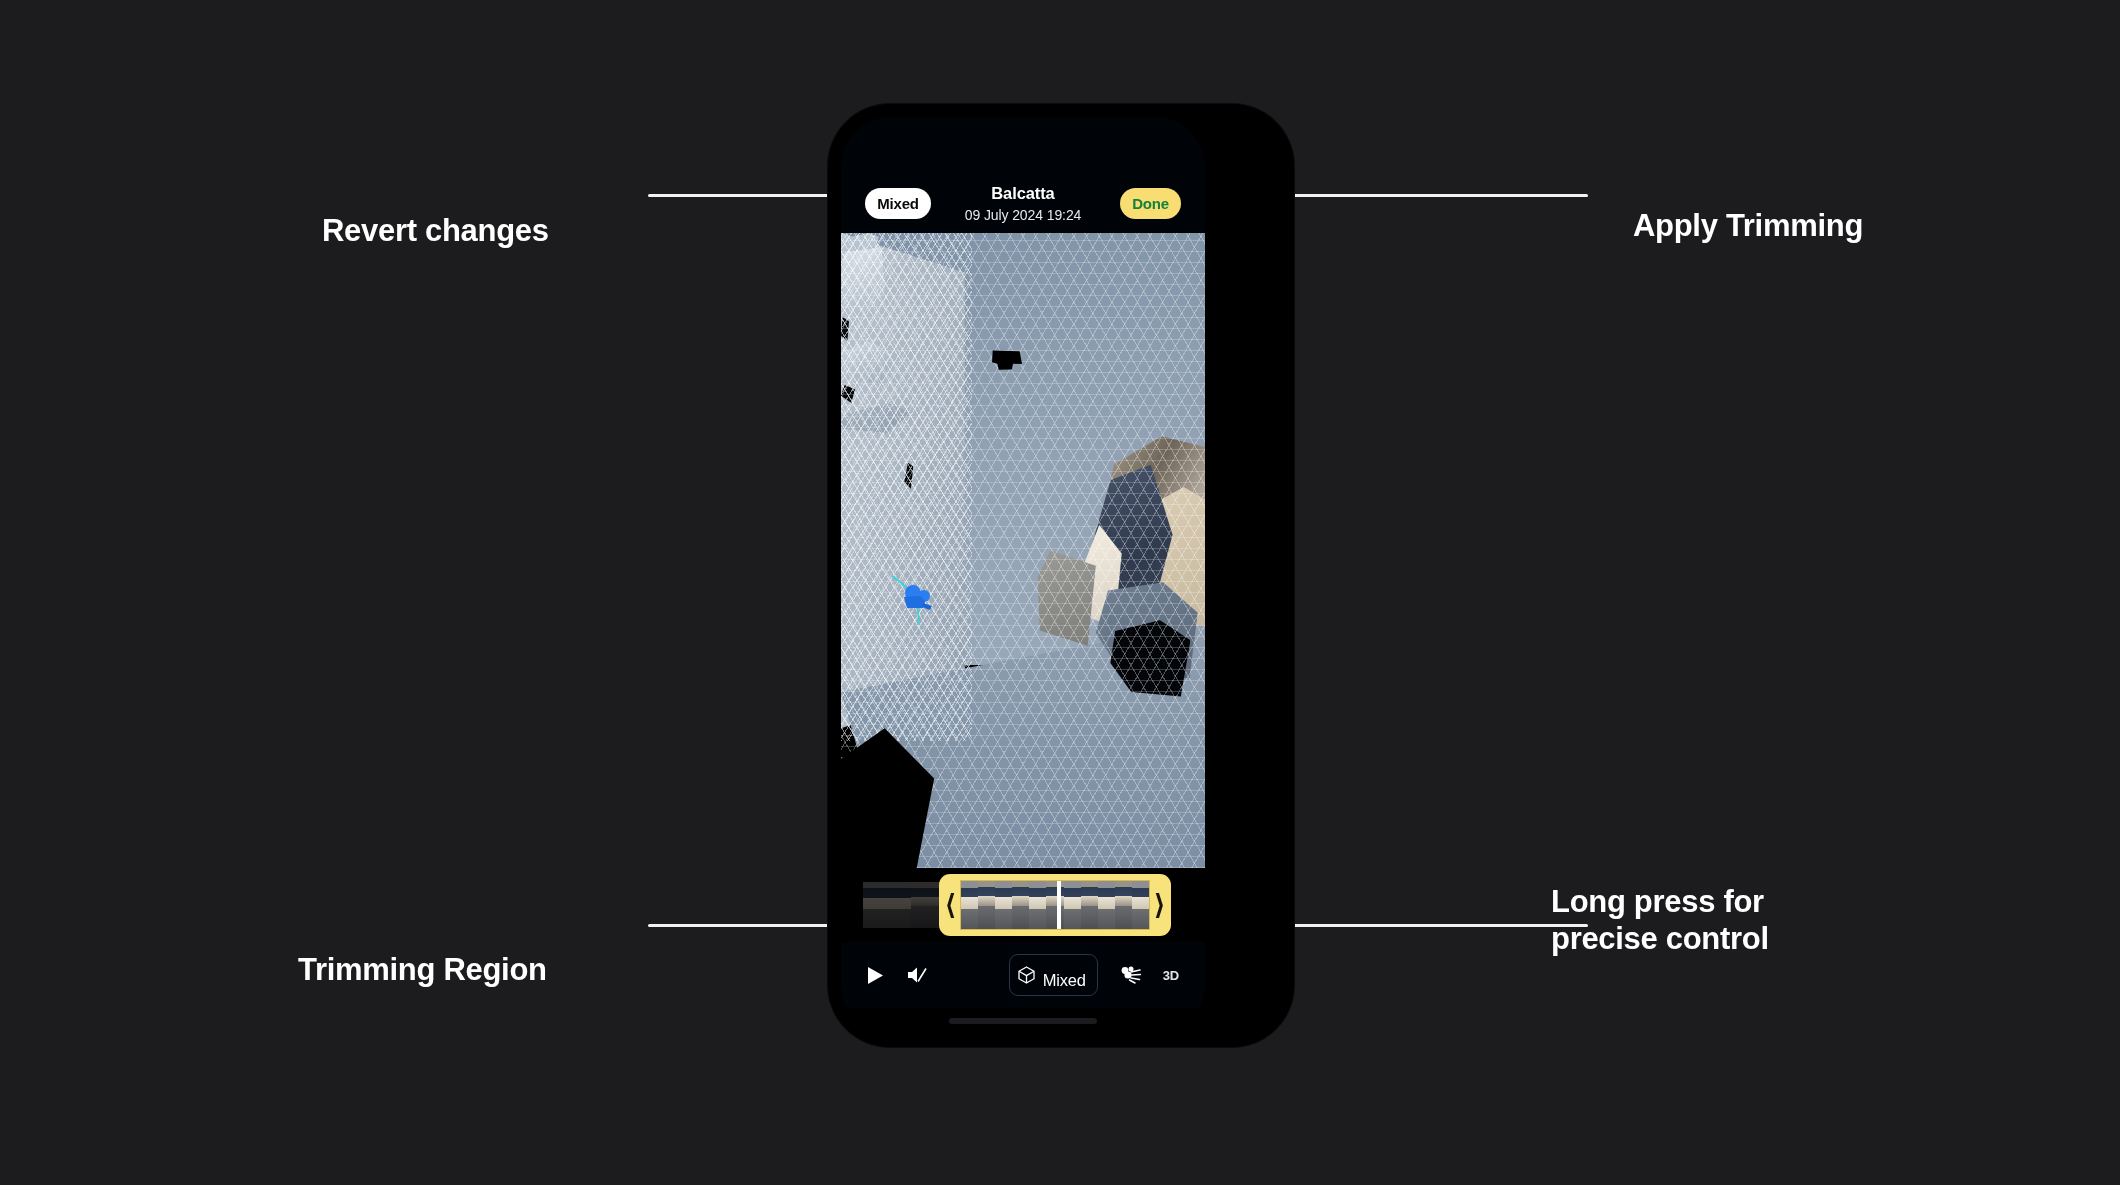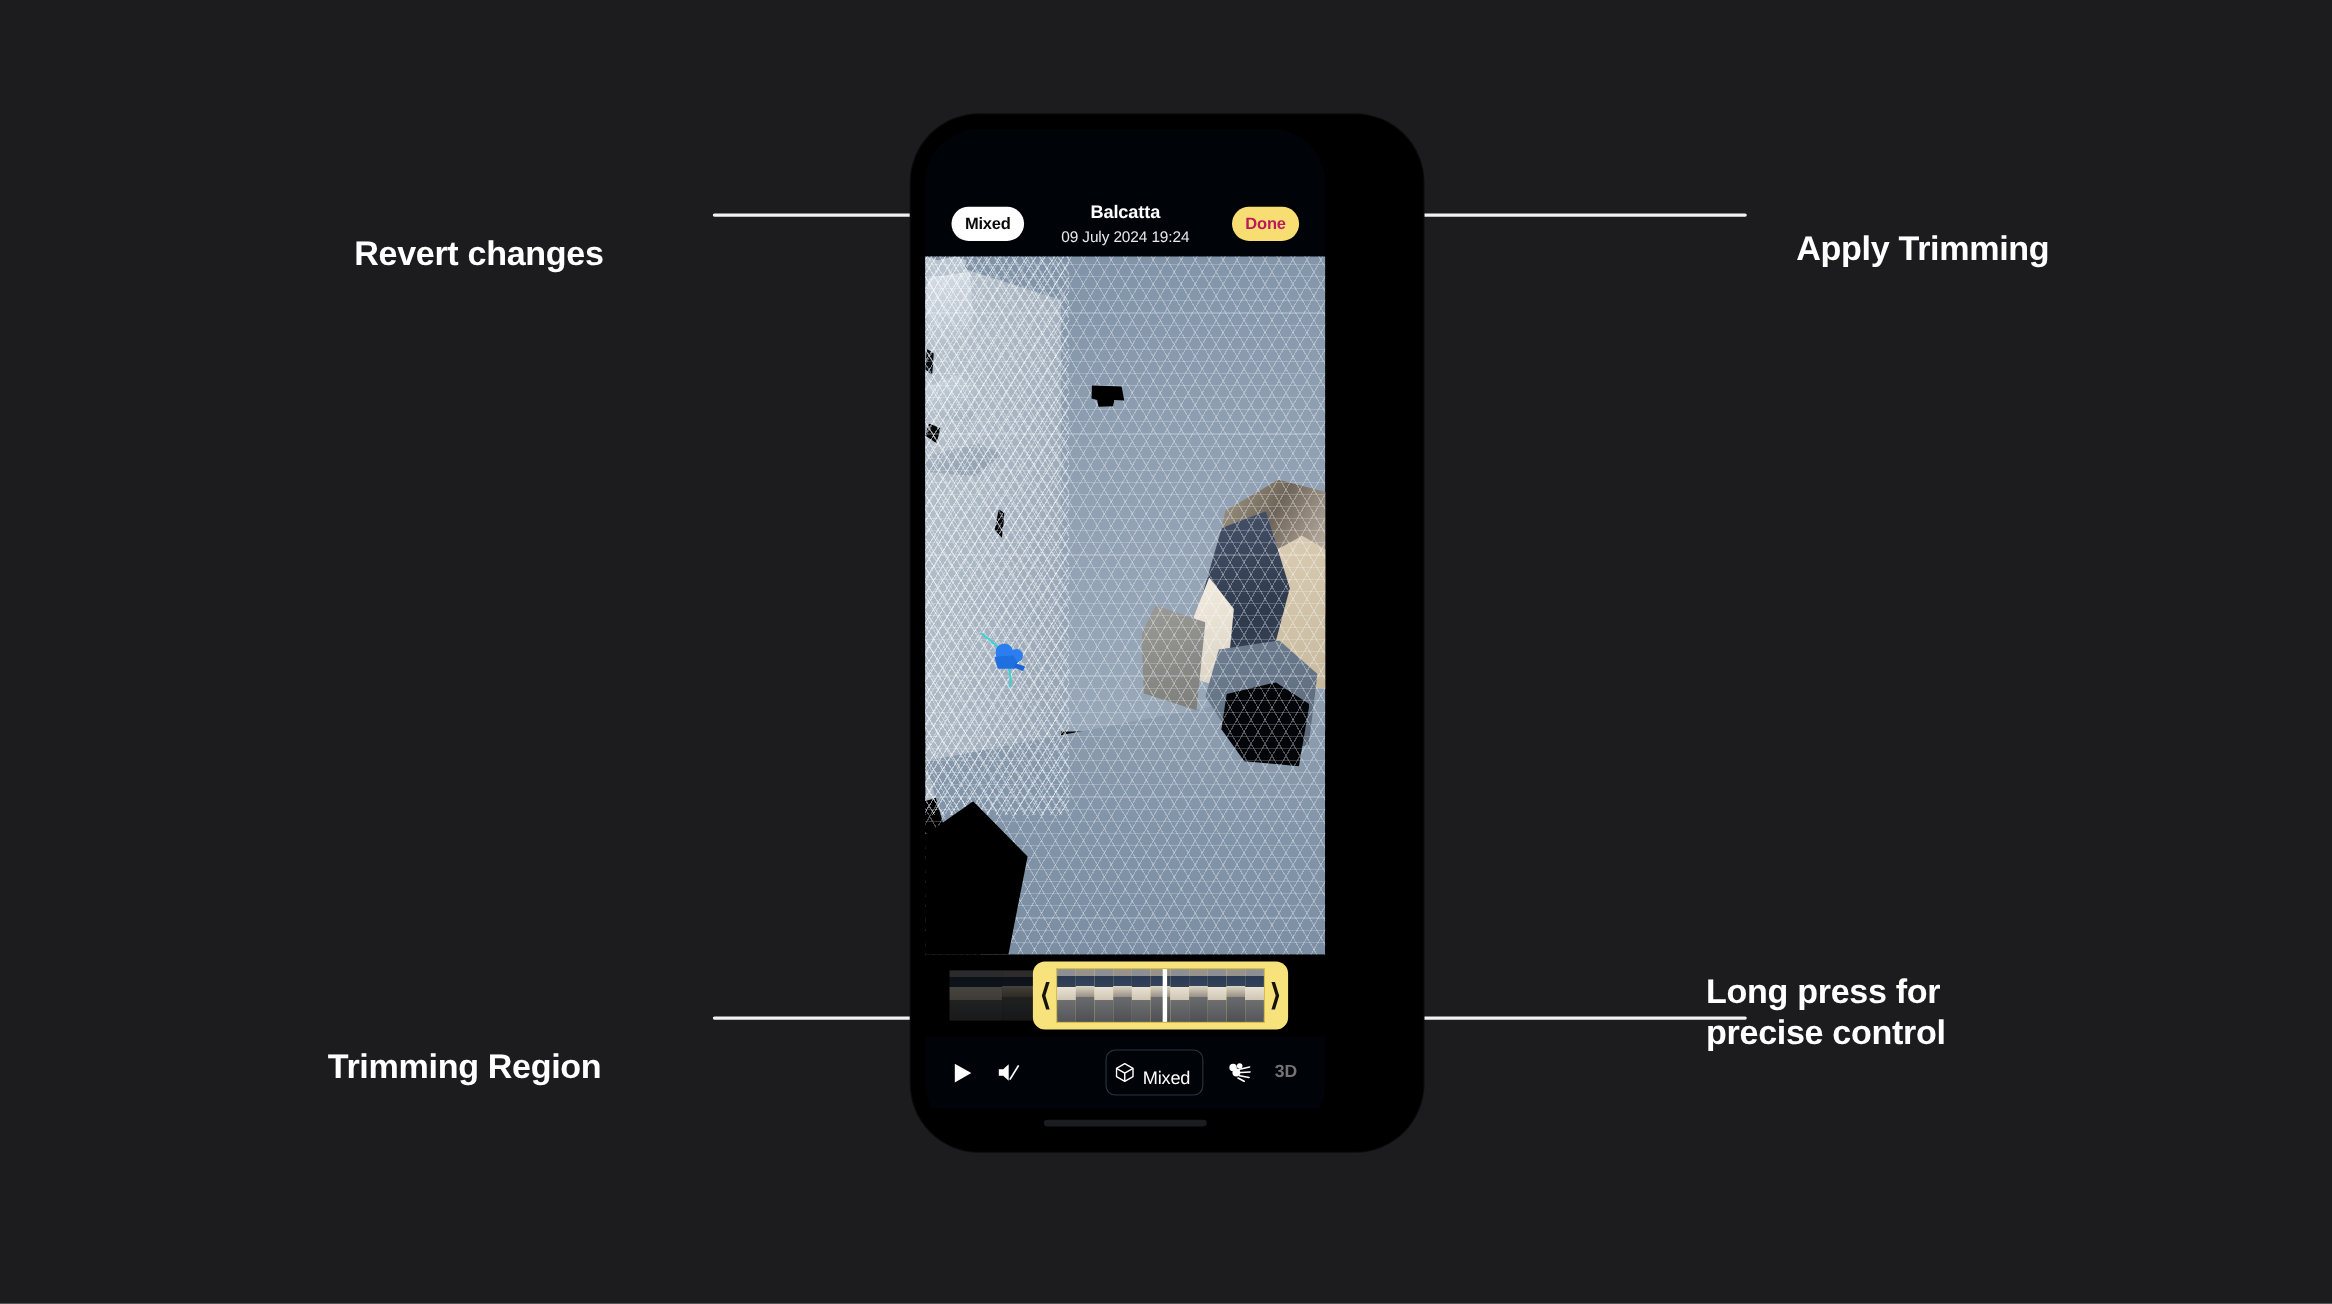--- a/index.html
+++ b/index.html
@@ -89,21 +89,21 @@
     cursor:pointer;
     border:none;
     font-family:"Liberation Sans", sans-serif;
   }
   #btn-cancel {
     left:24px; width:66px; height:31px;
     background:#ffffff; color:#0a0a0a;
   }
   #btn-done {
     right:24px; width:61px; height:31px;
-    background:#f7dd72; color:#be185d;
+    background:#f7dd72; color:#15803d;
   }
 
   
   #viewport {
     position:relative;
     flex:1 1 auto;
     background:#000000;
     overflow:hidden;
   }
   
@@ -312,21 +312,21 @@
     display:flex; align-items:center; gap:8px;
     border:1px solid #2b3545;
     border-radius:9px;
     padding:5px 11px 5px 8px;
     cursor:pointer;
   }
   #pill-mixed-label {
     color:#ffffff; font-size:16.5px; letter-spacing:-0.2px;margin-top:11px;
   }
   #label-3d {
-    color:#737373; font-size:16px; font-weight:bold;
+    color:#e5e5e5; font-size:13px; font-weight:bold;
     letter-spacing:-0.2px; cursor:pointer;
   }
   #home-bar-area {
     flex:0 0 26px;
     background:#000000;
     display:flex; align-items:center; justify-content:center;
   }
   #home-bar {
     width:148px; height:6px;
     background:#1b1c20; border-radius:3px;

